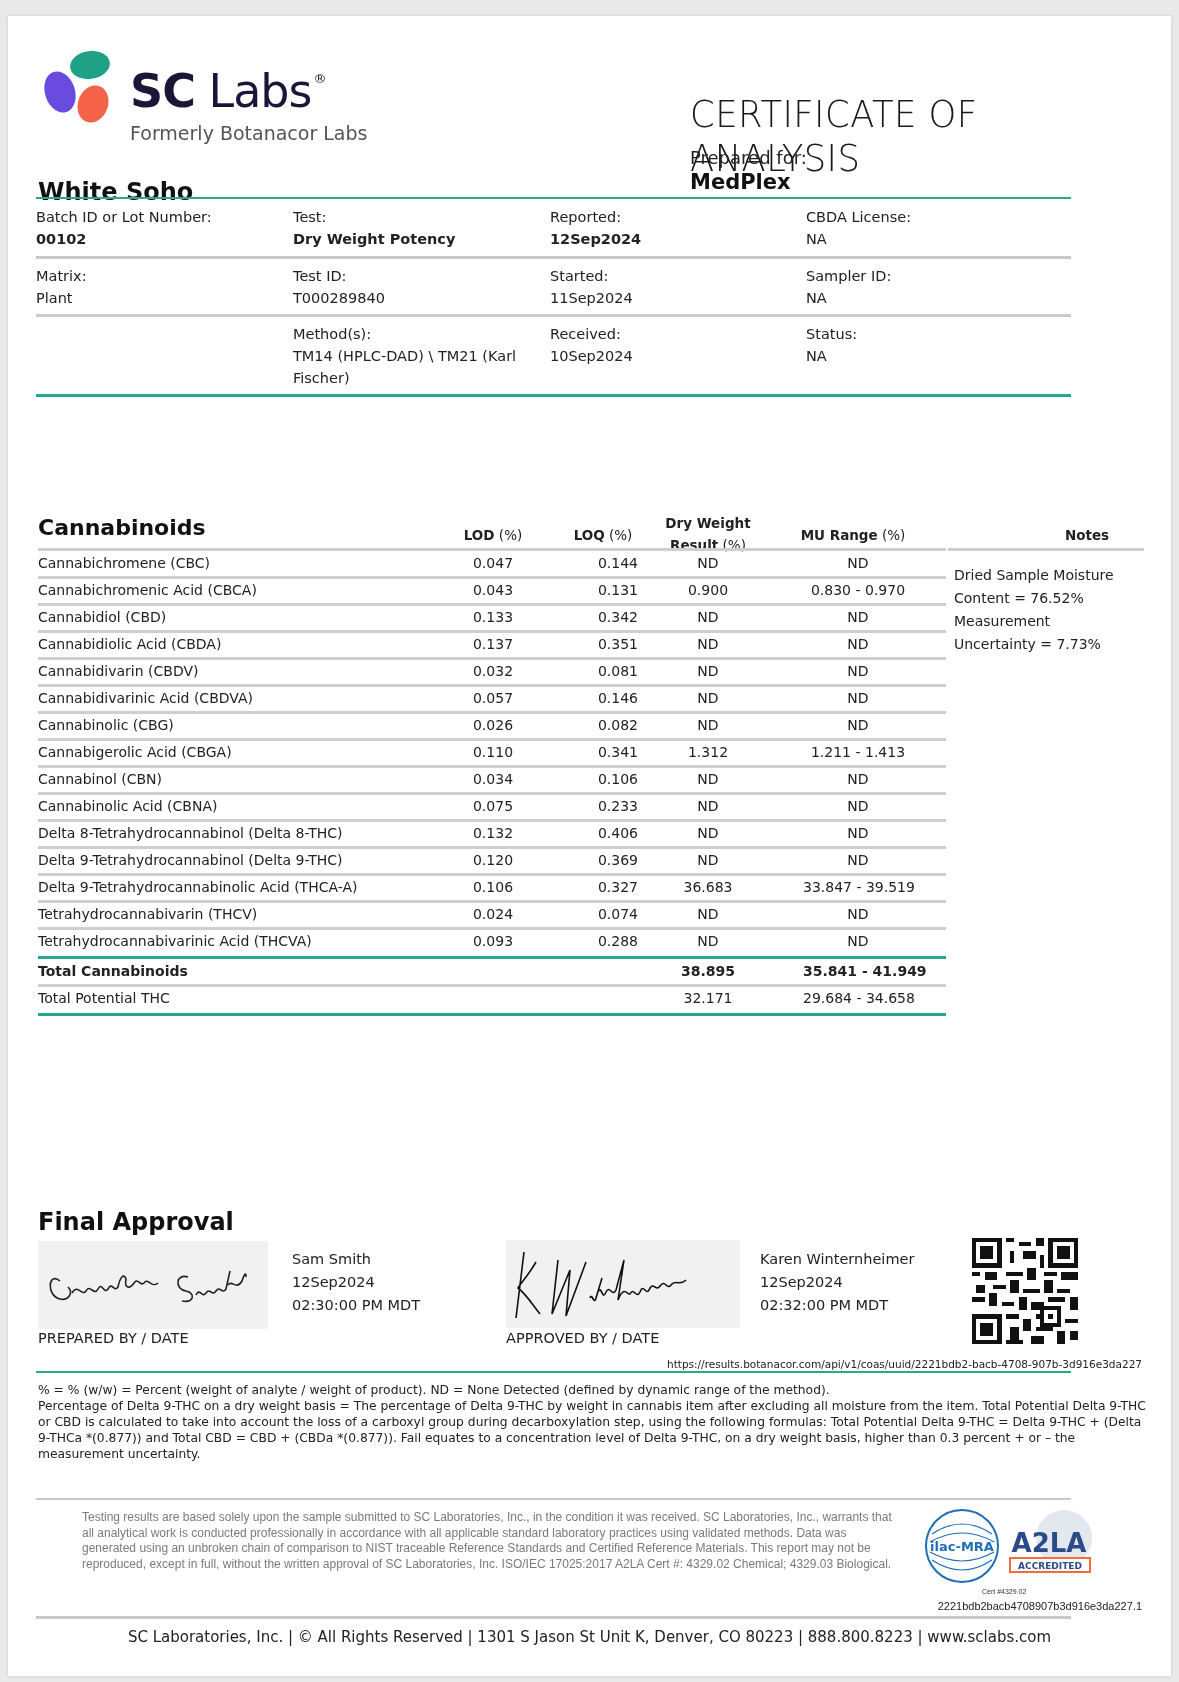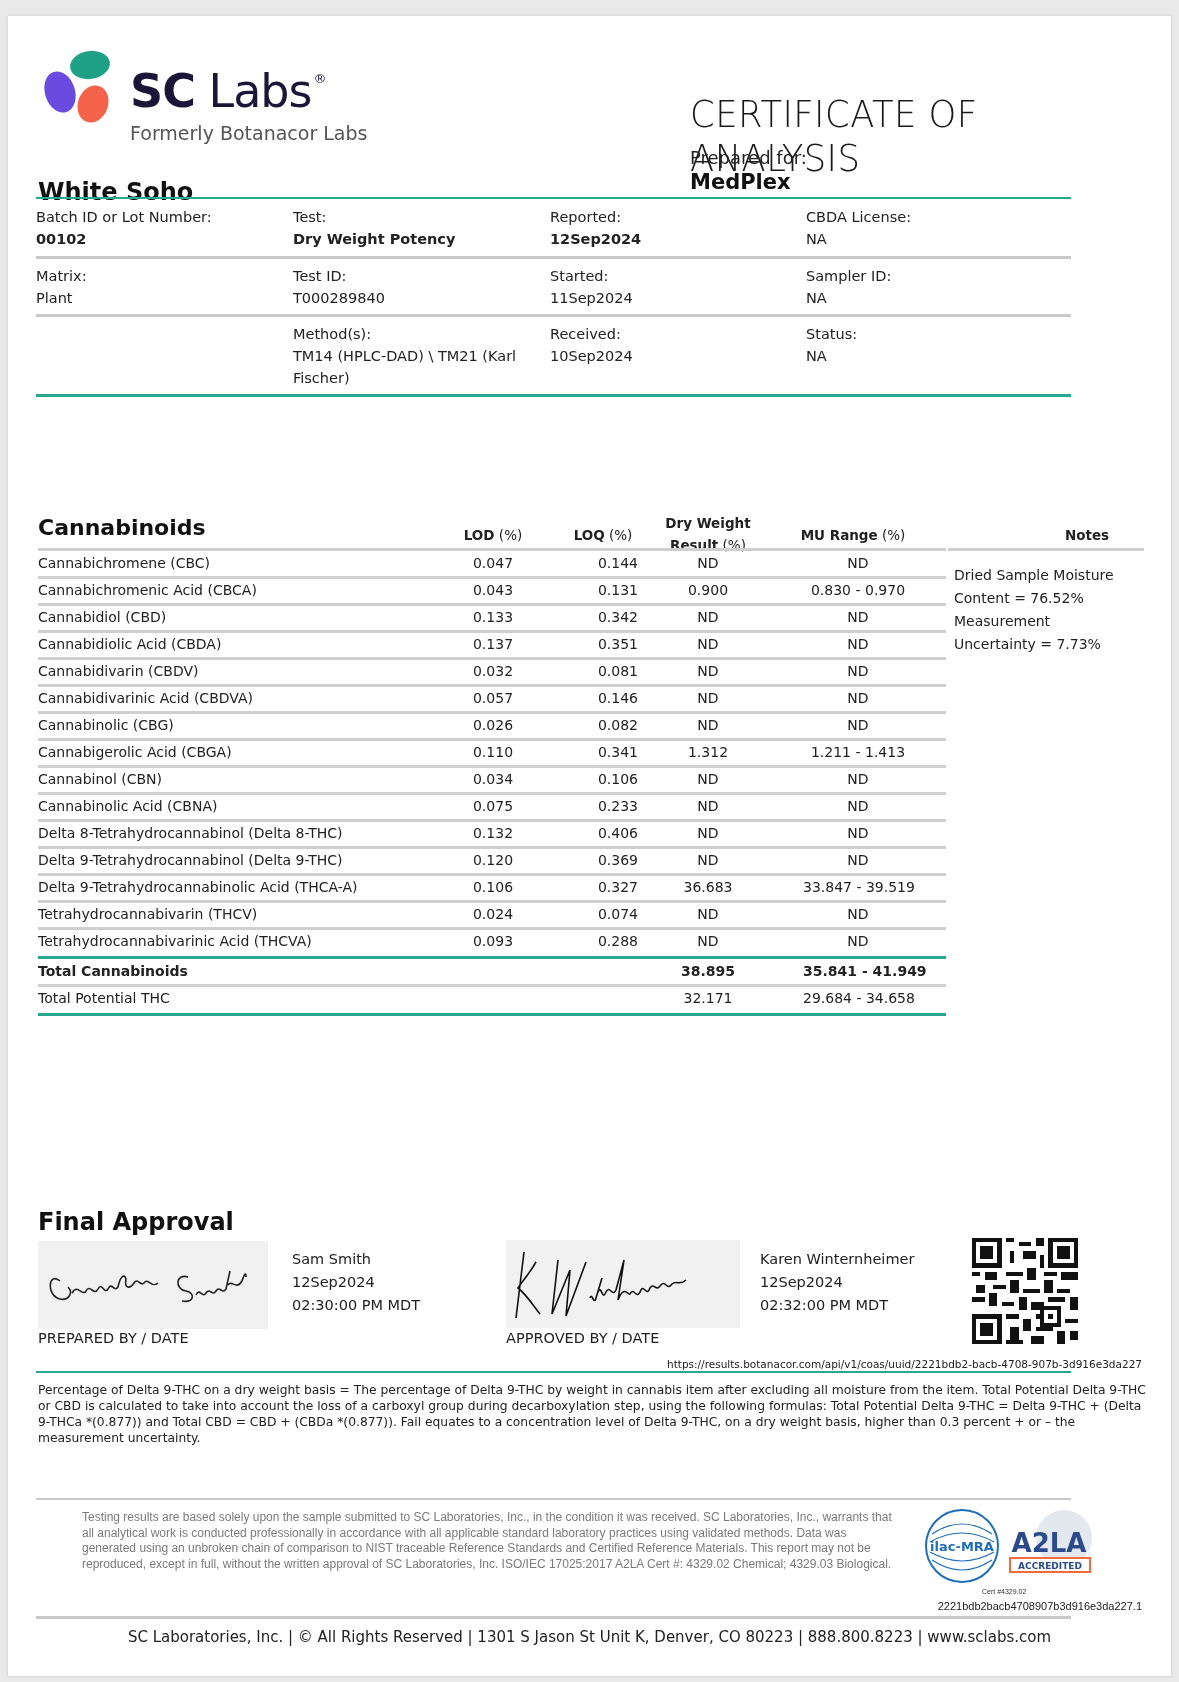--- a/index.html
+++ b/index.html
@@ -364,20 +364,21 @@
       <rect x="16" y="16" width="5" height="5" fill="#111"></rect>
         <rect x="17" y="17" width="3" height="3" fill="#fff"></rect>
         <rect x="18" y="18" width="1" height="1"></rect>
     </g>
   </svg>
 
   <div class="abs url">https://results.botanacor.com/api/v1/coas/uuid/2221bdb2-bacb-4708-907b-3d916e3da227</div>
   <div class="abs teal" style="left:28px;top:1355px;width:1035px;height:2px;"></div>
 
   <div class="abs defs">
+    <div>% = % (w/w) = Percent (weight of analyte / weight of product). ND = None Detected (defined by dynamic range of the method).</div>
     <div>Percentage of Delta 9-THC on a dry weight basis = The percentage of Delta 9-THC by weight in cannabis item after excluding all moisture from the item. Total Potential Delta 9-THC or CBD is calculated to take into account the loss of a carboxyl group during decarboxylation step, using the following formulas: Total Potential Delta 9-THC = Delta 9-THC + (Delta 9-THCa *(0.877)) and Total CBD = CBD + (CBDa *(0.877)). Fail equates to a concentration level of Delta 9-THC, on a dry weight basis, higher than 0.3 percent + or – the measurement uncertainty.</div>
   </div>
 
   <div class="abs gray" style="left:28px;top:1482px;width:1035px;height:2px;"></div>
 
   <div class="abs disclaimer">Testing results are based solely upon the sample submitted to SC Laboratories, Inc., in the condition it was received. SC Laboratories, Inc., warrants that all analytical work is conducted professionally in accordance with all applicable standard laboratory practices using validated methods. Data was generated using an unbroken chain of comparison to NIST traceable Reference Standards and Certified Reference Materials. This report may not be reproduced, except in full, without the written approval of SC Laboratories, Inc. ISO/IEC 17025:2017 A2LA Cert #: 4329.02 Chemical; 4329.03 Biological.</div>
 
   <svg class="abs badges" viewBox="0 0 180 80">
     <g>
       <circle cx="38" cy="40" r="36" fill="#fff" stroke="#1f6fb8" stroke-width="2"></circle>

